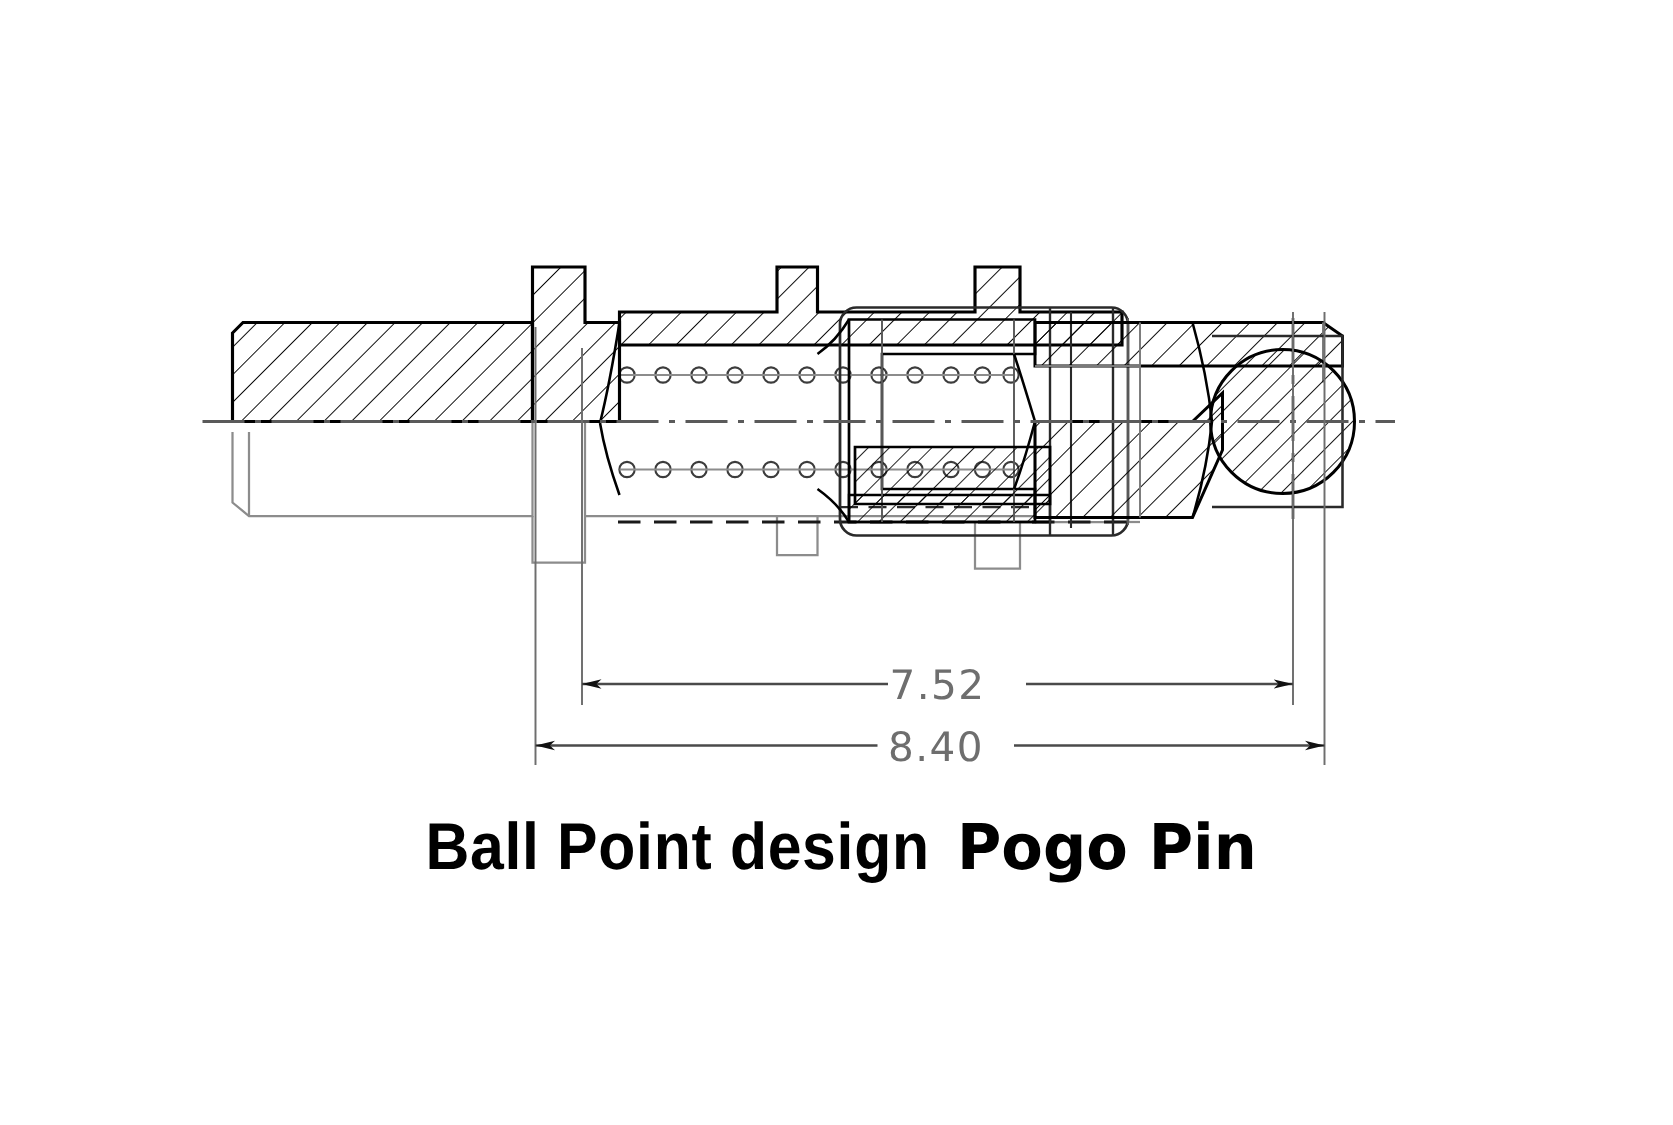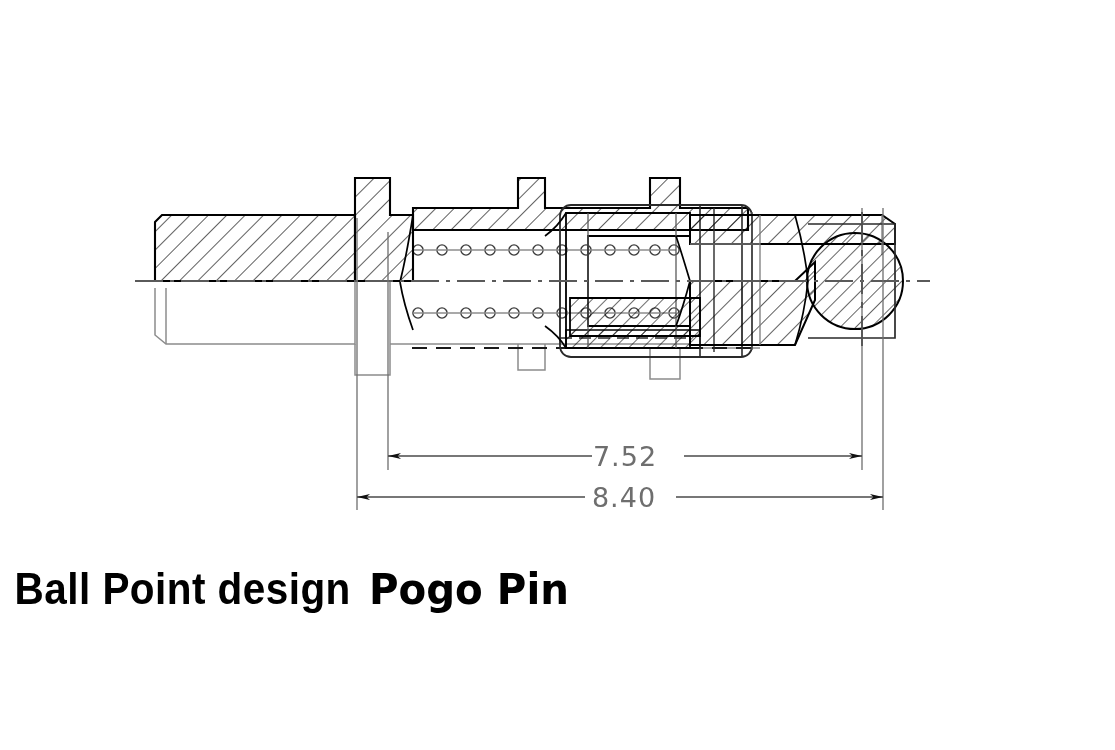--- a/index.html
+++ b/index.html
@@ -24,23 +24,23 @@
     position: absolute;
     left: 0;
     top: 0;
     width: 1115px;
     height: 750px;
     display: block;
   }
   .title-block {
     position: absolute;
     left: 0;
-    top: 567px;
-    width: 1115px;
-    text-align: left;
+    top: 543px;
+    width: 1115px;
+    text-align: center;
     white-space: nowrap;
     line-height: 1;
   }
   .title-main {
     font-family: "Liberation Sans Narrow", "Liberation Sans", sans-serif;
     font-weight: bold;
     font-size: 44px;
     letter-spacing: 0.5px;
     color: #000000;
     transform: scaleX(0.92);

